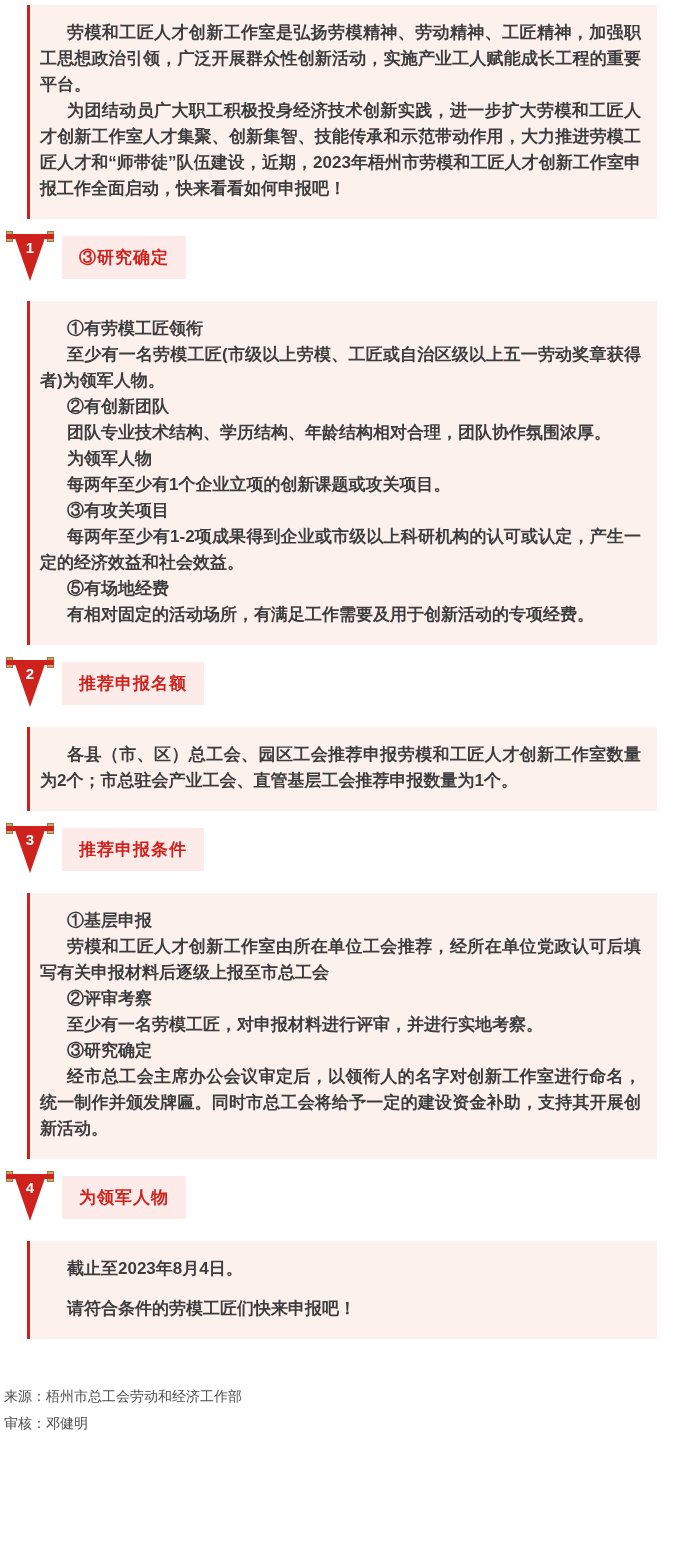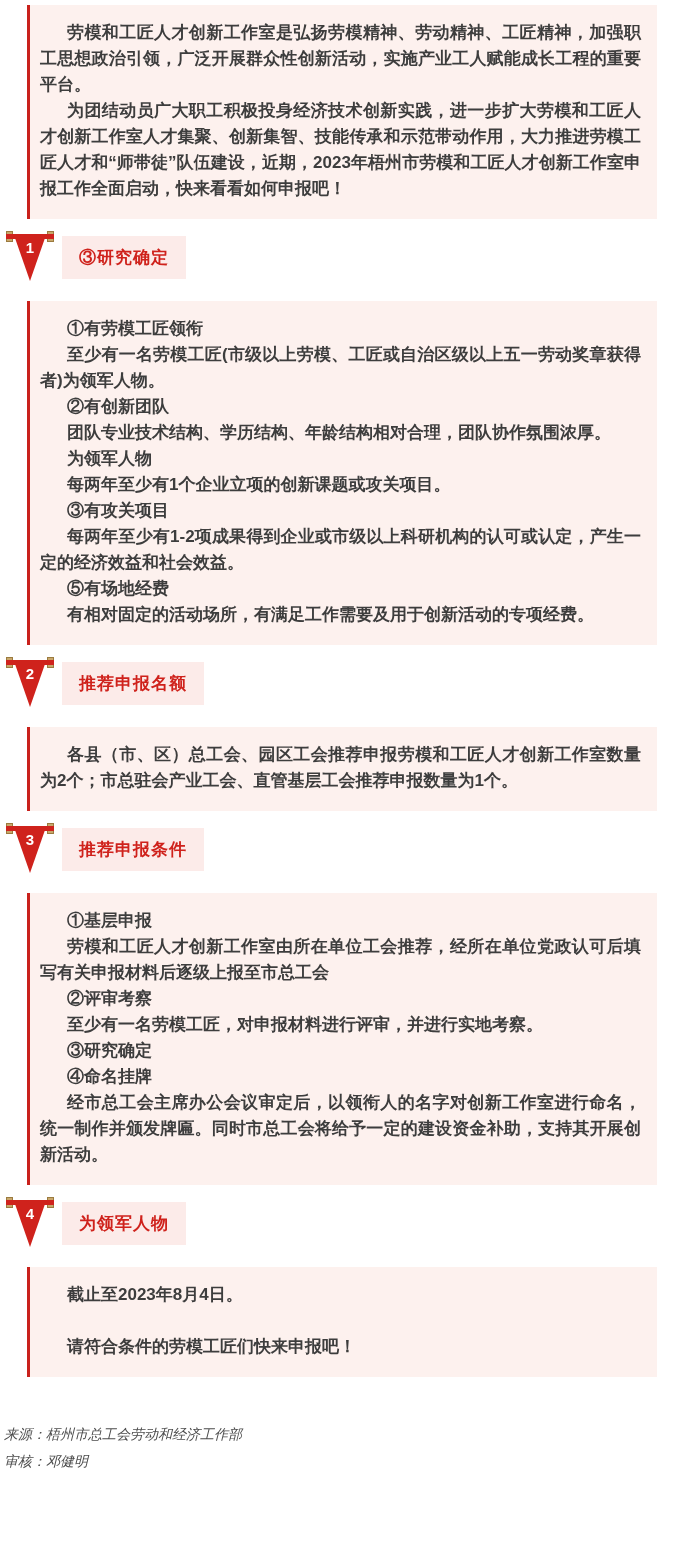--- a/index.html
+++ b/index.html
@@ -10,21 +10,21 @@
   .block {
     margin:0 31px 0 27px;
     background:#fdf1ee;
     border-left:3px solid #c9211c;
     padding:15px 16px 17px 10px;
     font-size:17px;
     line-height:26px;
     color:#3d3d3d;
   }
   .block p { margin:0; text-indent:27px; text-align:justify;font-weight:bold; }
-  .block p.gap-above { margin-top:26px; }
+  .block p.gap-above { margin-top:14px; }
 
   
   .section-header { position:relative; height:56px; margin:12px 0 14px 0; }
   .pennant { position:absolute; left:6px; top:0; width:48px; height:54px; }
   .pennant .rod  { position:absolute; left:0; top:3px; width:48px; height:5px; background:#cf221c; }
   .pennant .clip { position:absolute; top:0; width:7px; height:11px; background:#c9a76b; border:1px solid #9b7b3f; box-sizing:border-box; }
   .pennant .clip-l { left:0; }
   .pennant .clip-r { right:0; }
   .pennant .tri {
     position:absolute; left:9px; top:7px; width:30px; height:43px;
@@ -38,21 +38,21 @@
   .title-box {
     position:absolute; left:62px; top:5px;
     background:#fcebe9; color:#cf221c;
     font-weight:bold; font-size:17px; line-height:17px;
     padding:13px 17px;
     letter-spacing:1px;
   }
 
   
   .credits { margin:44px 0 0 4px; font-size:14px; line-height:27px; color:#4d4d4d; }
-  .credits p { margin:0;font-style:italic; }
+  .credits p { margin:0; }
 </style>
 </head>
 <body>
 
 <div class="page">
 
   <section class="block">
     <p>劳模和工匠人才创新工作室是弘扬劳模精神、劳动精神、工匠精神，加强职工思想政治引领，广泛开展群众性创新活动，实施产业工人赋能成长工程的重要平台。</p>
     <p>为团结动员广大职工积极投身经济技术创新实践，进一步扩大劳模和工匠人才创新工作室人才集聚、创新集智、技能传承和示范带动作用，大力推进劳模工匠人才和“师带徒”队伍建设，近期，2023年梧州市劳模和工匠人才创新工作室申报工作全面启动，快来看看如何申报吧！</p>
   </section>
@@ -109,21 +109,20 @@
     <div class="title-box">
       <span>推荐申报条件</span>
     </div>
   </div>
   <section class="block">
     <p>①基层申报</p>
     <p>劳模和工匠人才创新工作室由所在单位工会推荐，经所在单位党政认可后填写有关申报材料后逐级上报至市总工会</p>
     <p>②评审考察</p>
     <p>至少有一名劳模工匠，对申报材料进行评审，并进行实地考察。</p>
     <p>③研究确定</p>
-    <p>④命名挂牌</p>
     <p>经市总工会主席办公会议审定后，以领衔人的名字对创新工作室进行命名，统一制作并颁发牌匾。同时市总工会将给予一定的建设资金补助，支持其开展创新活动。</p>
   </section>
 
   <div class="section-header">
     <div class="pennant">
       <span class="clip clip-l"></span>
       <span class="clip clip-r"></span>
       <span class="rod"></span>
       <span class="tri"></span>
       <span class="num">4</span>

